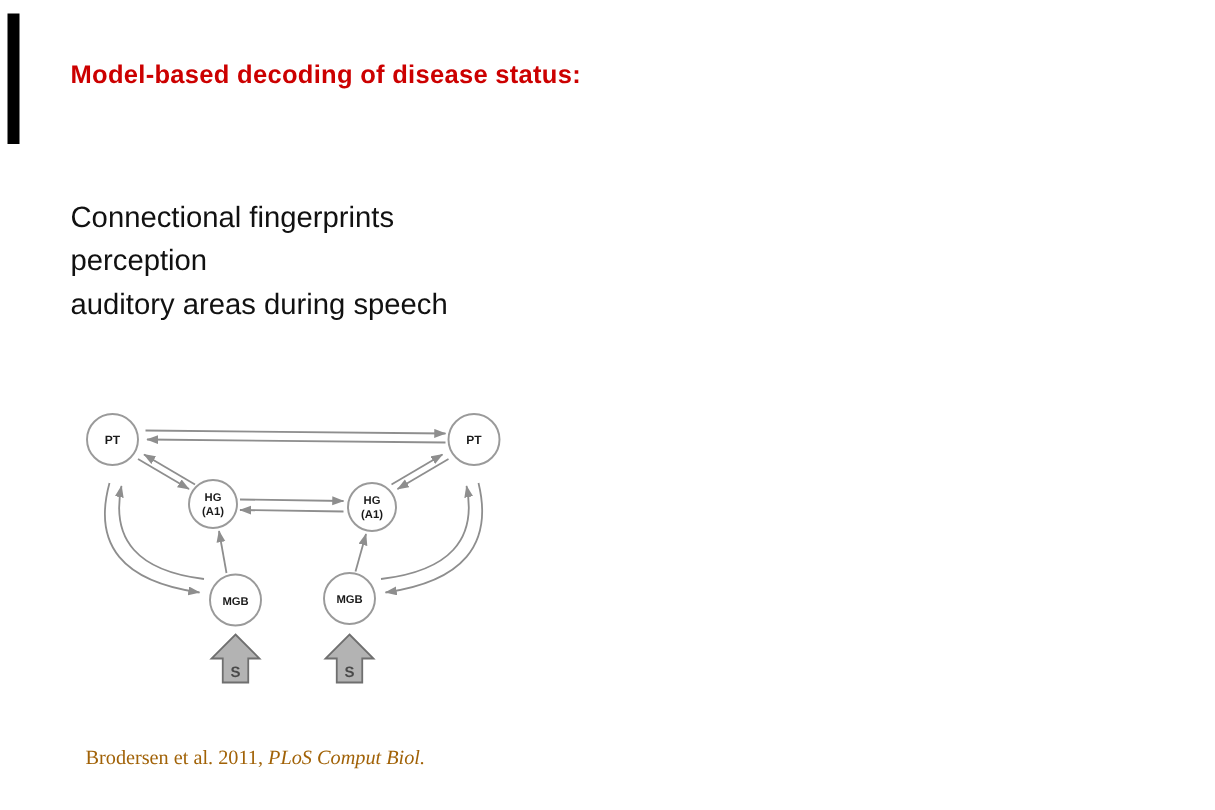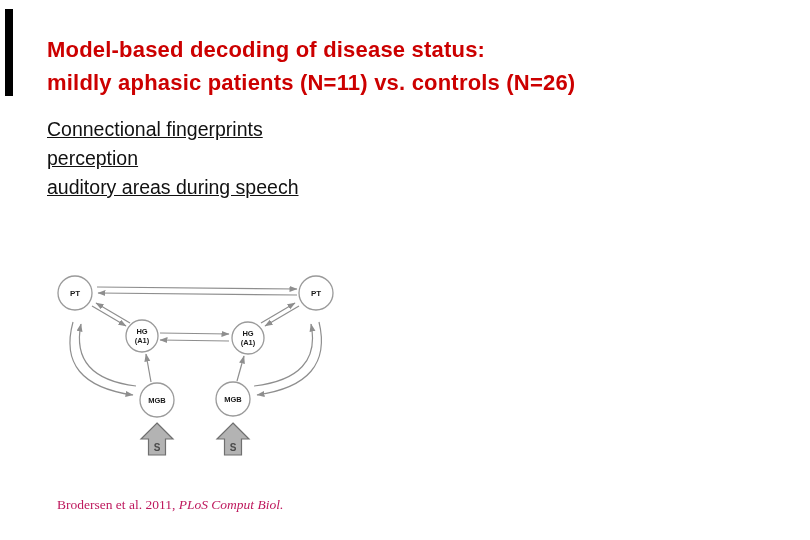--- a/index.html
+++ b/index.html
@@ -17,69 +17,67 @@
     position: absolute;
     left: 5px; top: 9px;
     width: 8px; height: 87px;
     background: var(--accent-bar-color, #000);
   }
 
   .title {
     position: absolute;
     left: 47px; top: 34px;
     margin: 0;
-    font-size: 22px;
+    font-size: 17px;
     font-weight: bold;
     line-height: 32.5px;
     letter-spacing: 0.2px;
     color: var(--title-color, #cc0000);
     white-space: nowrap;
   }
   .title .title-line { display: block; }
 
   .body-text {
     position: absolute;
-    left: 47px; top: 115px;
+    left: 47px; top: 131px;
     font-size: 19.5px;
     line-height: 29px;
     color: var(--body-color, #111);
     white-space: nowrap;
-    text-decoration: underline;
   }
 
   .dcm-diagram {
     position: absolute;
     left: 40px; top: 262px;
     width: 330px; height: 210px;
   }
   .dcm-diagram text {
     font-family: "Liberation Sans", sans-serif;
     font-weight: bold;
   }
 
   .citation {
     position: absolute;
     left: 57px; top: 497px;
     font-family: "Liberation Serif", serif;
     font-size: 13.5px;
-    color: #be185d;
+    color: #a16207;
     white-space: nowrap;
   }
   .citation .cite-italic { font-style: italic; }
 </style>
 </head>
 <body>
 
 <div class="slide">
 
   <div class="accent-bar"></div>
 
   <h1 class="title">
     <span class="title-line">Model-based decoding of disease status:</span>
-    <span class="title-line">mildly aphasic patients (N=11) vs. controls (N=26)</span>
   </h1>
 
   <div class="body-text">
     <div>Connectional fingerprints</div>
     <div>perception</div>
     <div>auditory areas during speech</div>
   </div>
 
   <svg class="dcm-diagram" viewBox="0 0 330 210" xmlns="http://www.w3.org/2000/svg">
     <defs>

